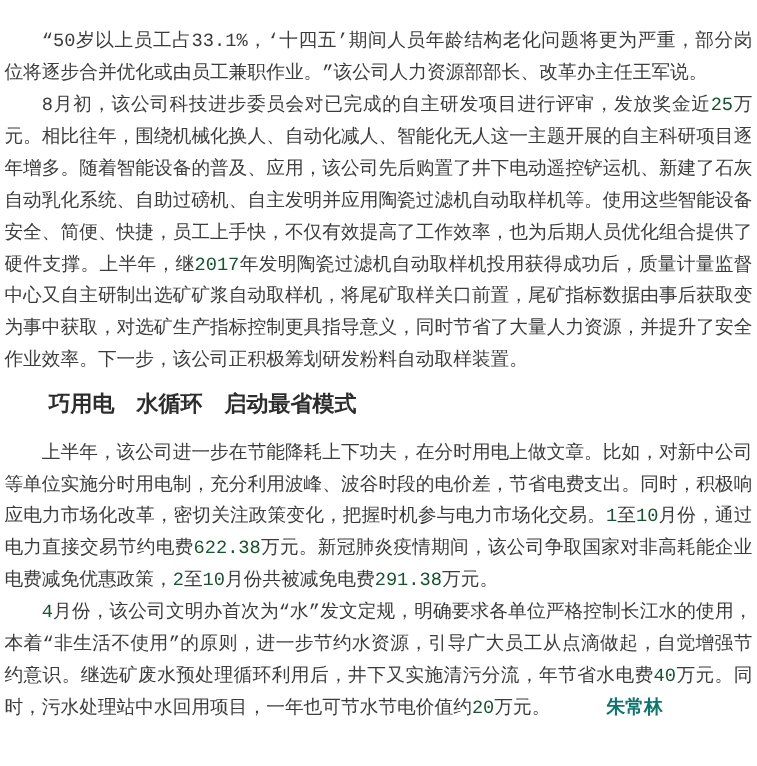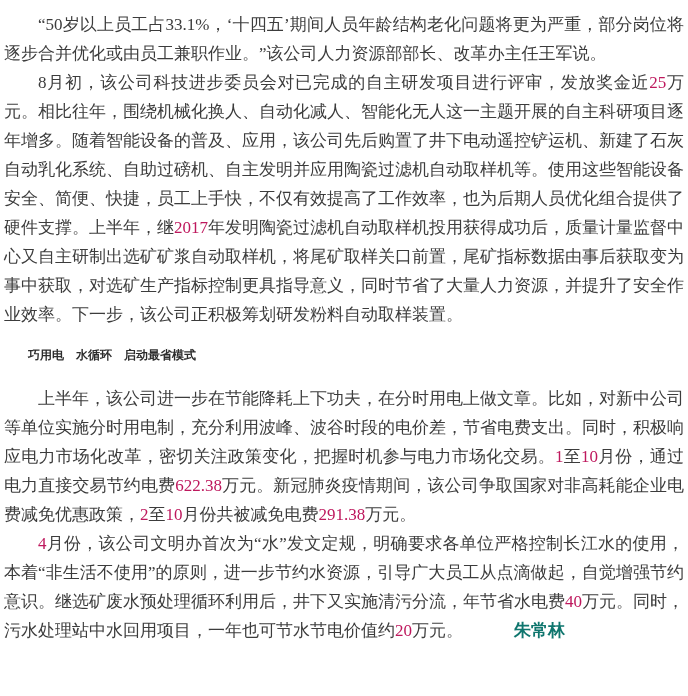--- a/index.html
+++ b/index.html
@@ -1,40 +1,40 @@
 <!DOCTYPE html>
 <html><head>
 <meta charset="utf-8">
 <style>
   html, body { margin: 0; padding: 0; background: #ffffff; }
   .page {
     width: 688px;
     height: 696px;
     box-sizing: border-box;
     background: #ffffff;
-    padding: 10px 4px 0 4px;
+    padding: 24px 4px 0 4px;
     overflow: hidden;
-    font-family: Liberation Serif, serif;
+    font-family: Liberation Mono, monospace;
     font-size: 17px;
     line-height: 29px;
     color: #3c3c3c;
     text-align: justify;
   }
   .para {
     margin: 0;
     text-indent: 2em;
   }
   .heading {
     margin: 12px 0 14px 0;
     text-indent: 2em;
-    font-size: 12px;
+    font-size: 20px;
     font-weight: bold;
     color: #2d2d2d;
   }
-  .num { color: #be185d; }
+  .num { color: #14532d; }
   .author { font-weight: bold; color: #0f766e; }
 </style>
 </head>
 <body>
 
 <div class="page">
 
   <p class="para"><span>“50岁以上员工占33.1%，‘十四五’期间人员年龄结构老化问题将更为严重，部分岗位将逐步合并优化或由员工兼职作业。”该公司人力资源部部长、改革办主任王军说。</span></p>
 
   <p class="para"><span>8月初，该公司科技进步委员会对已完成的自主研发项目进行评审，发放奖金近</span><span class="num">25</span><span>万元。相比往年，围绕机械化换人、自动化减人、智能化无人这一主题开展的自主科研项目逐年增多。随着智能设备的普及、应用，该公司先后购置了井下电动遥控铲运机、新建了石灰自动乳化系统、自助过磅机、自主发明并应用陶瓷过滤机自动取样机等。使用这些智能设备安全、简便、快捷，员工上手快，不仅有效提高了工作效率，也为后期人员优化组合提供了硬件支撑。上半年，继</span><span class="num">2017</span><span>年发明陶瓷过滤机自动取样机投用获得成功后，质量计量监督中心又自主研制出选矿矿浆自动取样机，将尾矿取样关口前置，尾矿指标数据由事后获取变为事中获取，对选矿生产指标控制更具指导意义，同时节省了大量人力资源，并提升了安全作业效率。下一步，该公司正积极筹划研发粉料自动取样装置。</span></p>

